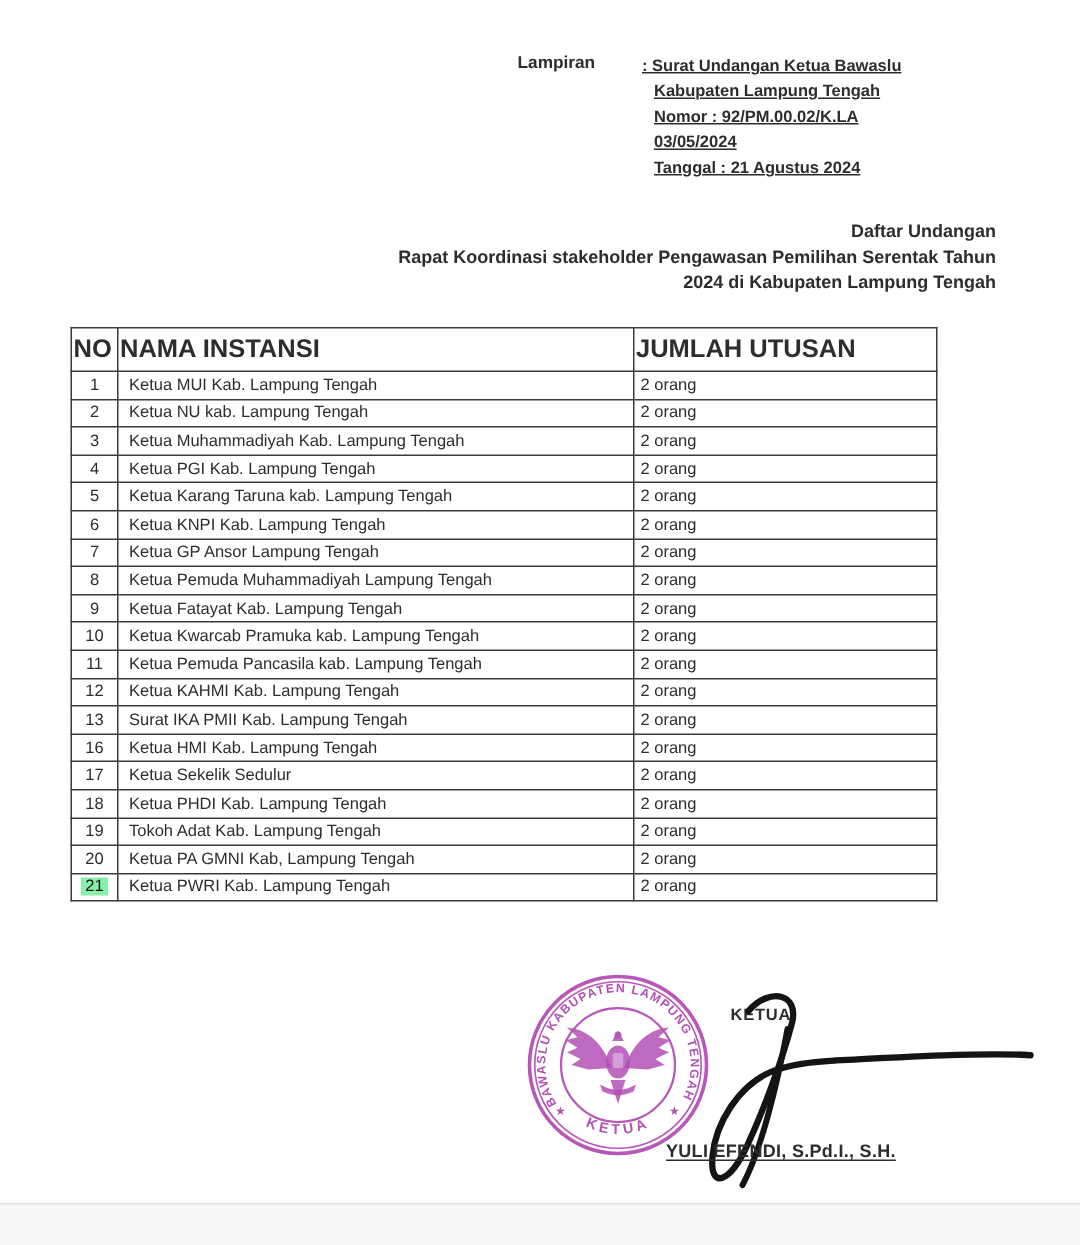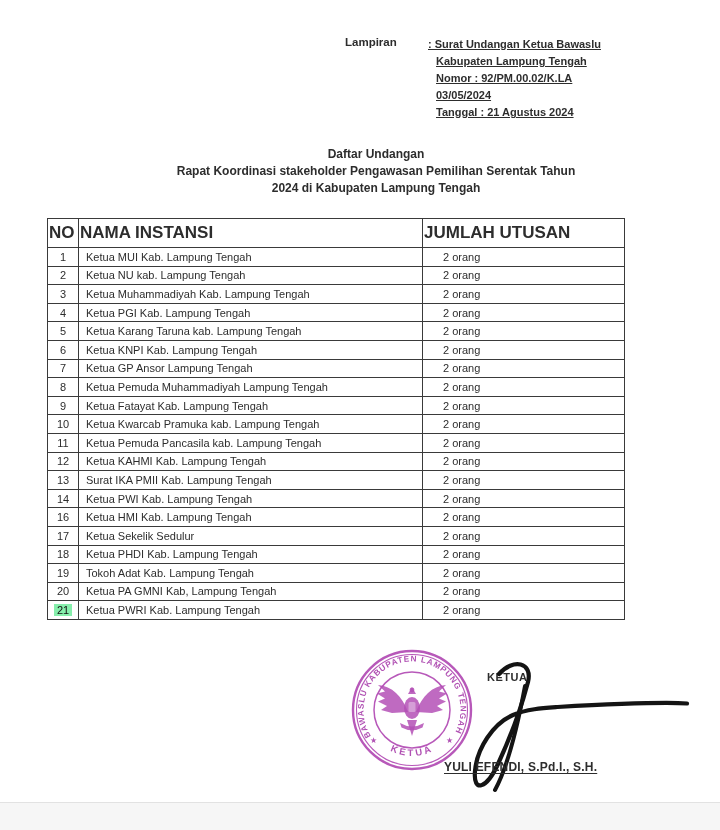--- a/index.html
+++ b/index.html
@@ -16,42 +16,42 @@
   .lampiran-label {
     position:absolute; left:345px; top:36px; font-size:11.5px; font-weight:bold;text-align:center;
   }
   .lampiran-value {
     position:absolute; left:428px; top:36px; font-size:11px; font-weight:bold;
     line-height:17px; white-space:nowrap;text-decoration:underline;
   }
   .lampiran-value .indent { padding-left:8px; }
   
   .doc-title {
-    position:absolute; left:0; top:146px; width:664px; text-align:center;
-    font-size:12px; font-weight:bold; line-height:17px;padding-left:44px;
+    position:absolute; left:0; top:146px; width:664px; text-align:right;
+    font-size:12px; font-weight:bold; line-height:17px;
   }
   
   table.invitees {
     position:absolute; left:47px; top:218px; width:577px;
     border-collapse:collapse; table-layout:fixed;
     font-size:11px;
   }
   table.invitees th, table.invitees td {
     border:1.4px solid #3a3a3a; overflow:hidden; white-space:nowrap;
   }
   table.invitees th {
     height:26px; font-weight:bold; text-align:left; font-size:17px;
   }
   table.invitees td { height:17.6px; padding-top:0; padding-bottom:0; }
   col.c-no { width:31px; }
   col.c-instansi { width:344px; }
   col.c-utusan { width:202px; }
   td.cell-no { text-align:center; }
   td.cell-instansi { padding-left:7px; }
-  td.cell-utusan { padding-left:20px; }
+  td.cell-utusan { padding-left:4px; }
   .row-highlight {
     background:#86efac; color:#111; padding:0 3px; display:inline-block;
   }
   
   .stamp {
     position:absolute; left:350px; top:648px; width:124px; height:124px;
     opacity:0.88;
   }
   .stamp svg { width:124px; height:124px; }
   .ring-text {
@@ -169,25 +169,20 @@
           <td class="cell-utusan">2 orang</td>
         </tr>
         <tr>
           <td class="cell-no">12</td>
           <td class="cell-instansi">Ketua KAHMI Kab. Lampung Tengah</td>
           <td class="cell-utusan">2 orang</td>
         </tr>
         <tr>
           <td class="cell-no">13</td>
           <td class="cell-instansi">Surat IKA PMII Kab. Lampung Tengah</td>
-          <td class="cell-utusan">2 orang</td>
-        </tr>
-        <tr>
-          <td class="cell-no">14</td>
-          <td class="cell-instansi">Ketua PWI Kab. Lampung Tengah</td>
           <td class="cell-utusan">2 orang</td>
         </tr>
         <tr>
           <td class="cell-no">16</td>
           <td class="cell-instansi">Ketua HMI Kab. Lampung Tengah</td>
           <td class="cell-utusan">2 orang</td>
         </tr>
         <tr>
           <td class="cell-no">17</td>
           <td class="cell-instansi">Ketua Sekelik Sedulur</td>

